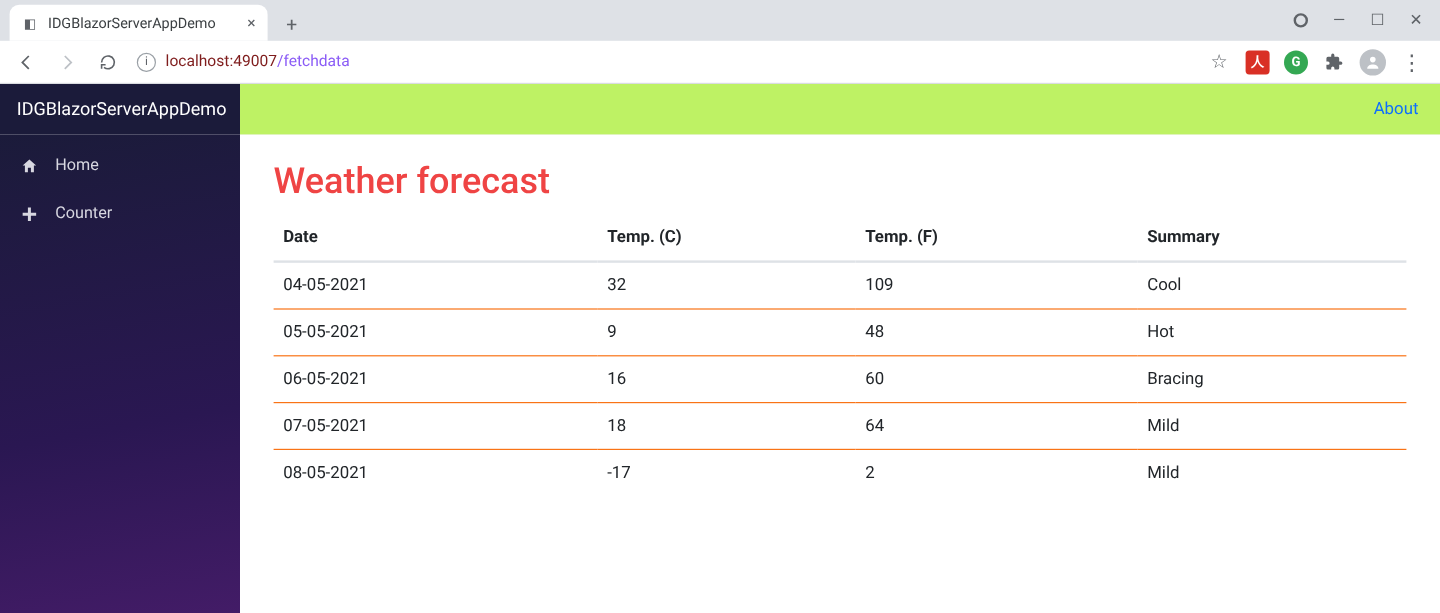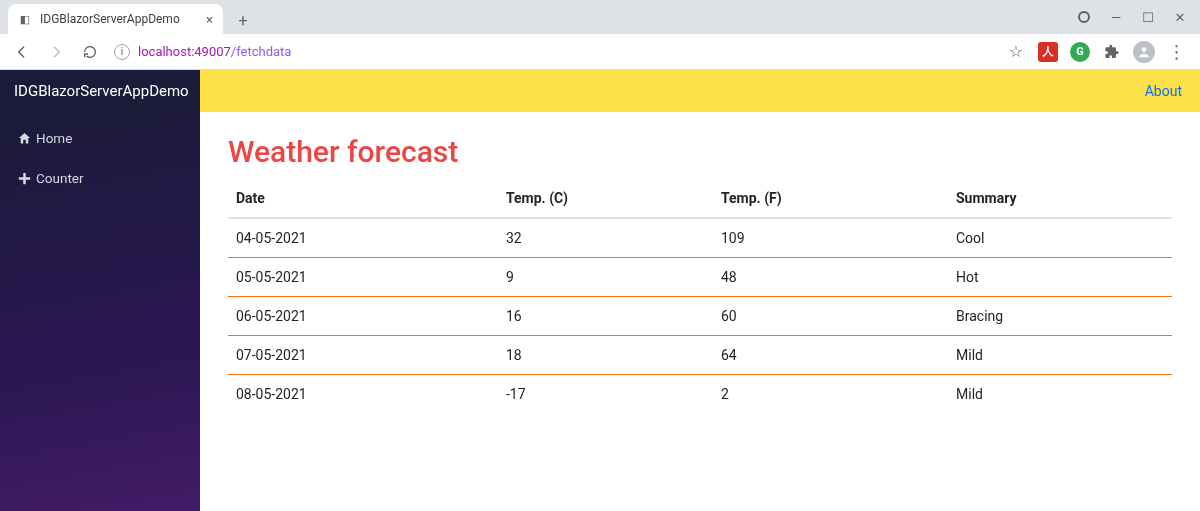--- a/index.html
+++ b/index.html
@@ -15,39 +15,39 @@
     .new-tab { width: 28px; height: 28px; display: flex; align-items: center; justify-content: center; color: #5f6368; font-size: 16px; cursor: pointer; border-radius: 50%; margin-left: 6px; }
     .window-controls { position: absolute; top: 0; right: 0; display: flex; align-items: center; height: 34px; gap: 4px; padding-right: 6px; }
     .win-btn { width: 28px; height: 28px; display: flex; align-items: center; justify-content: center; color: #5f6368; font-size: 13px; cursor: pointer; }
     .availability-dot { width: 12px; height: 12px; border: 2px solid #5f6368; border-radius: 50%; }
 
     .toolbar { background: #fff; height: 36px; display: flex; align-items: center; padding: 0 8px; border-bottom: 1px solid #dadce0; gap: 6px; }
     .nav-btn { width: 28px; height: 28px; display: flex; align-items: center; justify-content: center; color: #5f6368; cursor: pointer; border-radius: 50%; }
     .nav-btn.disabled { color: #bdc1c6; }
     .addr { flex: 1; display: flex; align-items: center; font-size: 13px; color: #5f6368; gap: 8px; padding-left: 4px; }
     .info-icon { width: 16px; height: 16px; border: 1px solid #9aa0a6; border-radius: 50%; display: flex; align-items: center; justify-content: center; font-size: 10px; color: #5f6368; }
-    .url-text { color: #a21caf; }
+    .url-text { color: #7f1d1d; }
     .url-path { color: #8b5cf6; }
     .toolbar-right { display: flex; align-items: center; gap: 8px; padding-right: 4px; }
     .tb-icon { width: 24px; height: 24px; display: flex; align-items: center; justify-content: center; color: #5f6368; cursor: pointer; }
     .ext-badge { width: 20px; height: 20px; border-radius: 3px; display: flex; align-items: center; justify-content: center; font-size: 11px; font-weight: bold; color: #fff; }
     .ext-red { background: #d93025; }
     .ext-green { background: #34a853; border-radius: 50%; }
     .avatar { width: 22px; height: 22px; background: #bdc1c6; border-radius: 50%; display:flex; align-items:center; justify-content:center; }
     .kebab { font-size: 18px; letter-spacing: -1px; }
 
     
     .app { display: flex; height: calc(511px - 70px); }
     .header-row { display: flex; align-items: center; height: 42px; border-bottom: 1px solid #e5e5e5; }
     .brand { width: 200px; background: #1b1b3a; color: #fff; font-size: 15px; display: flex; align-items: center; height: 42px; padding-left: 14px; }
-    .top-right { flex: 1; background: #fde047; display: flex; align-items: center; justify-content: flex-end; padding-right: 18px; height: 42px; padding-left: 24px; }
+    .top-right { flex: 1; background: #bef264; display: flex; align-items: center; justify-content: flex-end; padding-right: 18px; height: 42px; padding-left: 24px; }
     .about-link { color: #0d6efd; font-size: 14px; cursor: pointer; text-decoration: none; }
 
     .sidebar { width: 200px; background: linear-gradient(170deg, #1b1b3a 0%, #2a1752 55%, #491d6c 100%); padding-top: 6px; }
-    .nav-item { display: flex; gap: 4px; color: #d7d7e0; font-size: 13.5px; padding: 12px 16px; cursor: pointer; }
+    .nav-item { display: flex; gap: 14px; color: #d7d7e0; font-size: 13.5px; padding: 12px 16px; cursor: pointer; }
     .nav-item.active { background: rgba(255,255,255,0.12); border-radius: 4px; margin: 0 8px; padding: 12px 8px; }
     .nav-icon { width: 16px; display: inline-flex; align-items: center; justify-content: center; }
     .nav-icon svg { fill: #d7d7e0; }
 
     .content { flex: 1; padding: 22px 28px; color: #212529; overflow-y: auto; }
     .page-title { font-size: 30px; font-weight: 500; color: #ef4444; margin-bottom: 10px; }
     .lead { font-size: 14px; color: #555; margin-bottom: 22px; }
 
     table { width: 100%; border-collapse: collapse; font-size: 14px; }
     th, td { text-align: left; padding: 11px 8px; border-top: 1px solid #f97316; }

